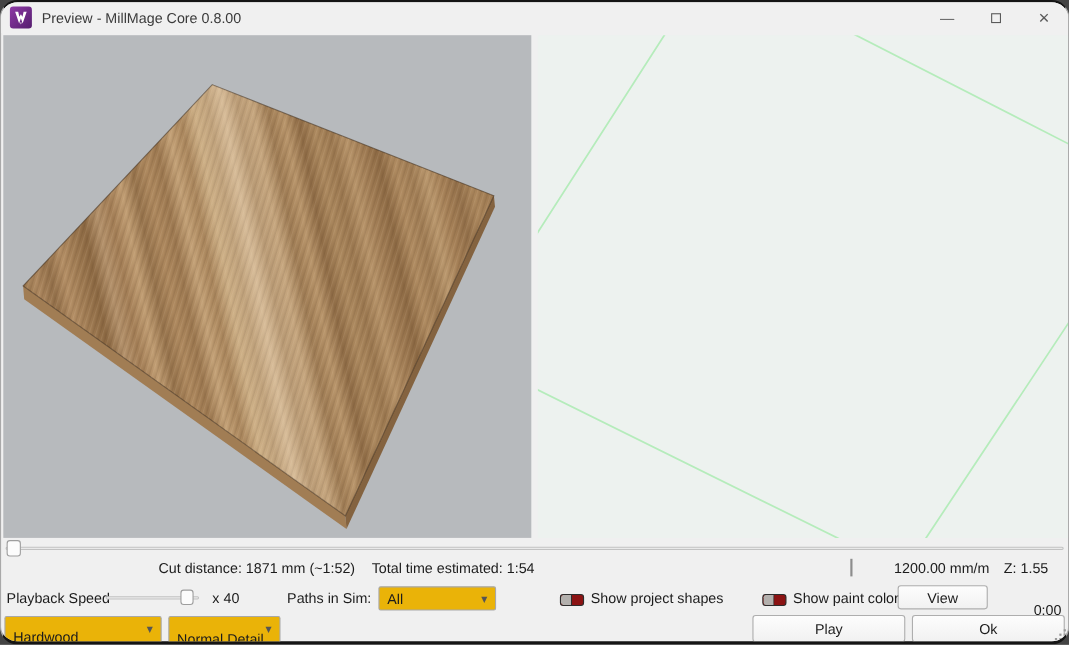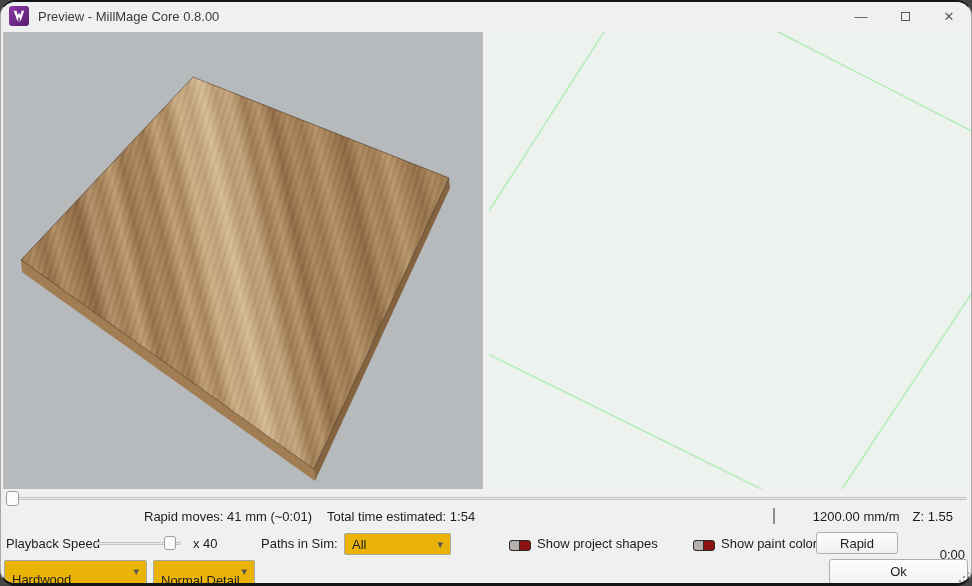--- a/index.html
+++ b/index.html
@@ -148,21 +148,21 @@
     </svg>
   </div>
 
   <div class="timeline">
     <div class="timeline-track"></div>
     <div class="timeline-handle"></div>
   </div>
 
   <div class="status-row">
     <div class="status-left">
-      <span>Rapid moves: 41 mm (~0:01)</span>
+      <span>Cut distance: 1871 mm (~1:52)</span>
       <span>Total time estimated: 1:54</span>
     </div>
     <div class="status-tick"></div>
     <div class="status-right">
       <span>1200.00 mm/m</span>
       <span>Z: 1.55</span>
     </div>
   </div>
 
   <div class="controls-row">
@@ -179,33 +179,36 @@
     </div>
     <div class="toggle" style="left:508px;">
       <div class="toggle-knob"></div>
     </div>
     <span class="lbl" style="left:536px;">Show project shapes</span>
     <div class="toggle" style="left:692px;">
       <div class="toggle-knob"></div>
     </div>
     <span class="lbl" style="left:720px;">Show paint colors</span>
     <div class="btn btn-view">
-      <span>Rapid</span>
+      <span>View</span>
     </div>
     <span class="sim-time">0:00</span>
   </div>
 
   <div class="bottom-row">
     <div class="dropdown dd-material">
       <span>Hardwood</span>
       <span class="dd-arrow">▾</span>
     </div>
     <div class="dropdown dd-detail">
       <span>Normal Detail</span>
       <span class="dd-arrow">▾</span>
+    </div>
+    <div class="btn btn-play">
+      <span>Play</span>
     </div>
     <div class="btn btn-ok">
       <span>Ok</span>
     </div>
   </div>
 
   <svg class="resize-grip" viewBox="0 0 13 13">
     <g fill="#9a9a9a">
       <rect x="10" y="2" width="2" height="2"></rect>
       <rect x="6" y="6" width="2" height="2"></rect>

